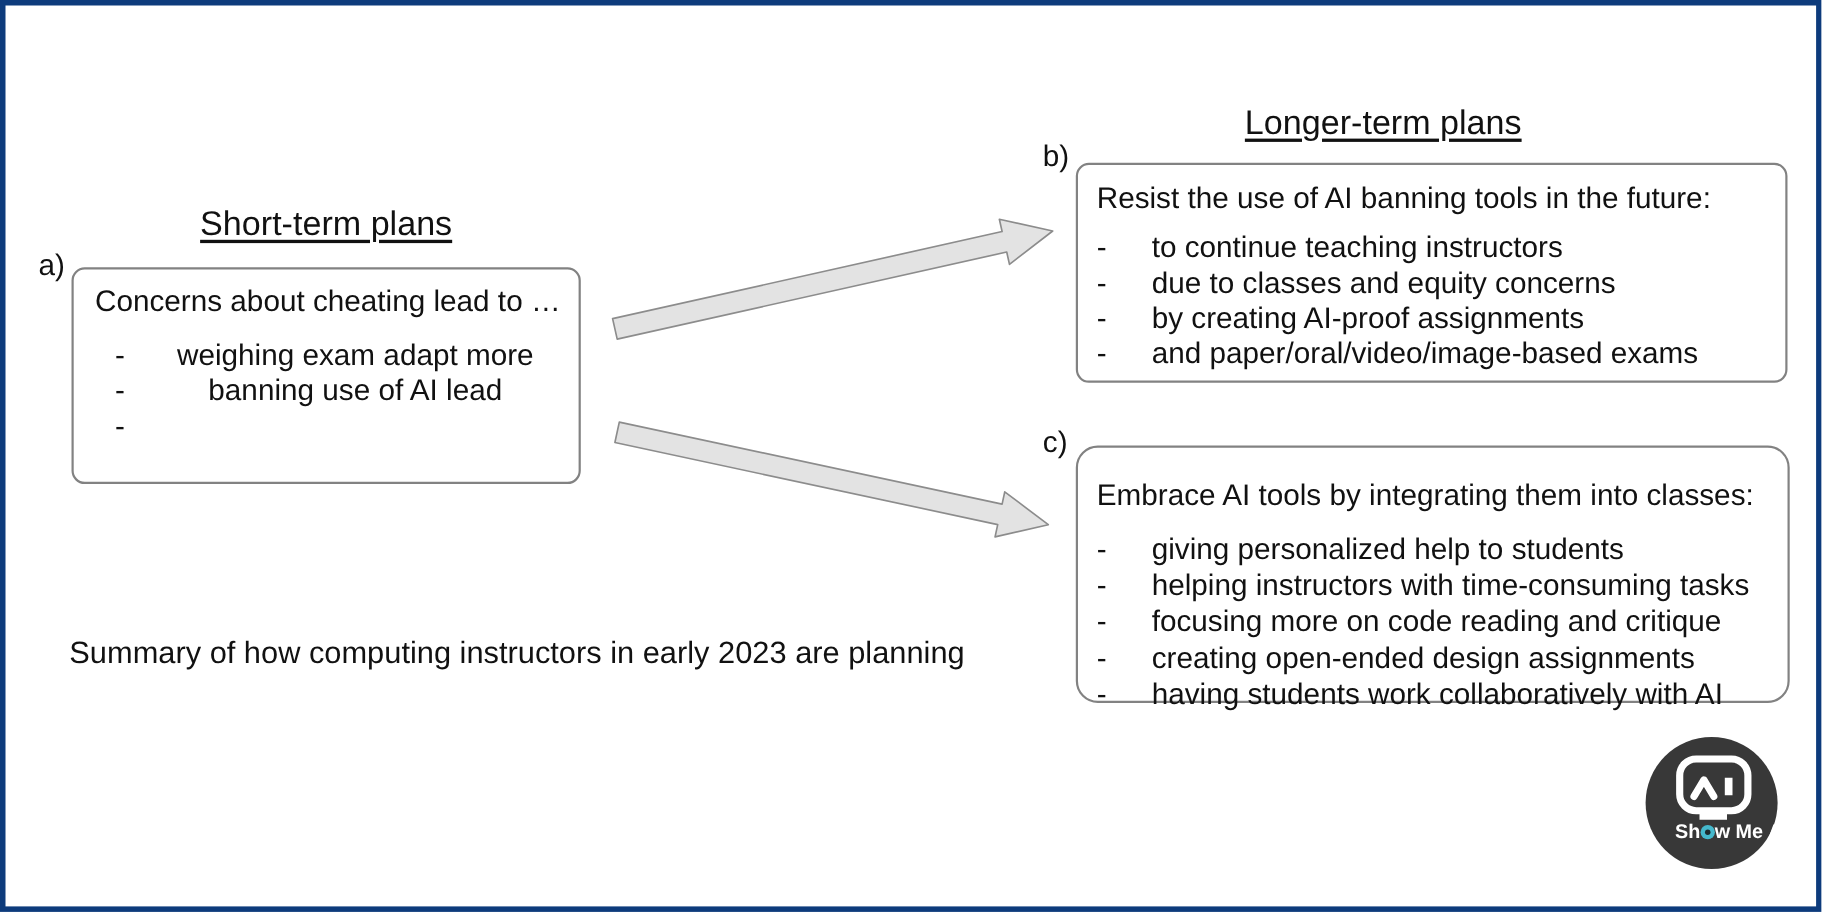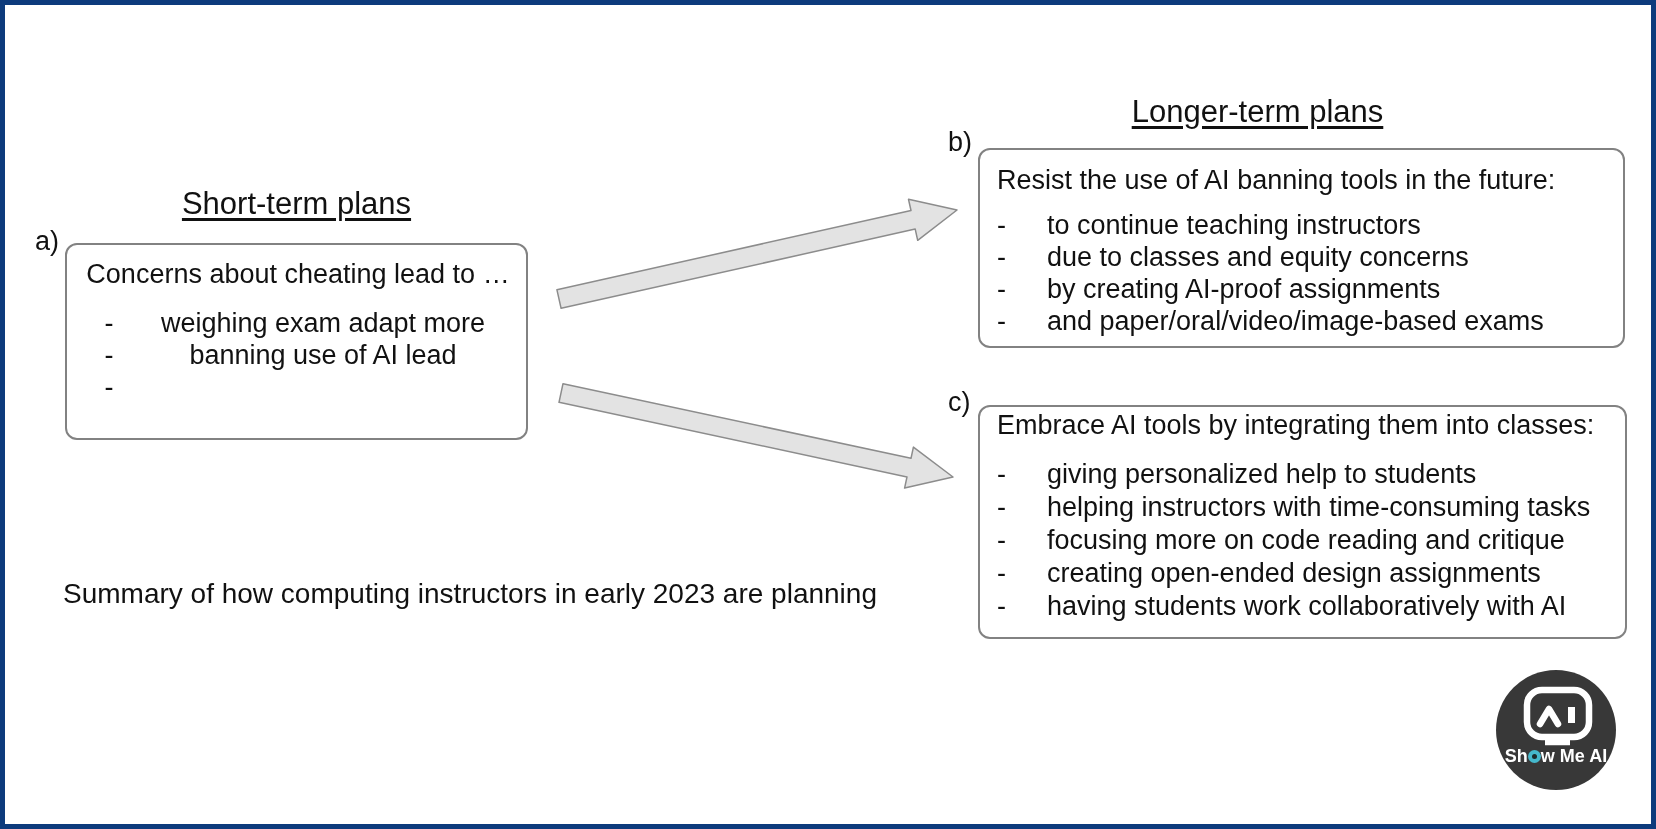--- a/index.html
+++ b/index.html
@@ -26,21 +26,21 @@
     line-height:33px;
   }
   .plan-box{
     box-sizing:border-box;
     background:#ffffff;
     border:2px solid #828282;
     border-radius:12px;
   }
   .box-a{padding:13px 14px 0 17px;}
   .box-b{padding:14px 14px 0 17px;}
-  .box-c{padding:2px 14px 0 17px;}
+  .box-c{padding:27px 14px 0 17px;border-radius:20px;}
   .intro{
     font-size:27px;
     line-height:32px;
   }
   .box-a .intro{margin-bottom:17px;}
   .box-b .intro{margin-bottom:13px;}
   .box-c .intro{margin-bottom:17px;}
   .lead{font-weight:normal;}
   .bullet{
     display:flex;
@@ -61,21 +61,21 @@
     pointer-events:none;
   }
   
   .logo{
     width:120px;height:120px;
     border-radius:50%;
     background:#383838;
   }
   .logo svg{position:absolute;left:0;top:0;}
   .logo-text{
-    position:absolute;left:0;top:76px;width:100%;
+    position:absolute;left:18px;top:76px;width:100%;
     text-align:center;
     color:#ffffff;
     font-size:18px;
     font-weight:bold;
     letter-spacing:0;
     white-space:nowrap;
   }
   .logo-eye{
     display:inline-block;
     width:13px;height:13px;

